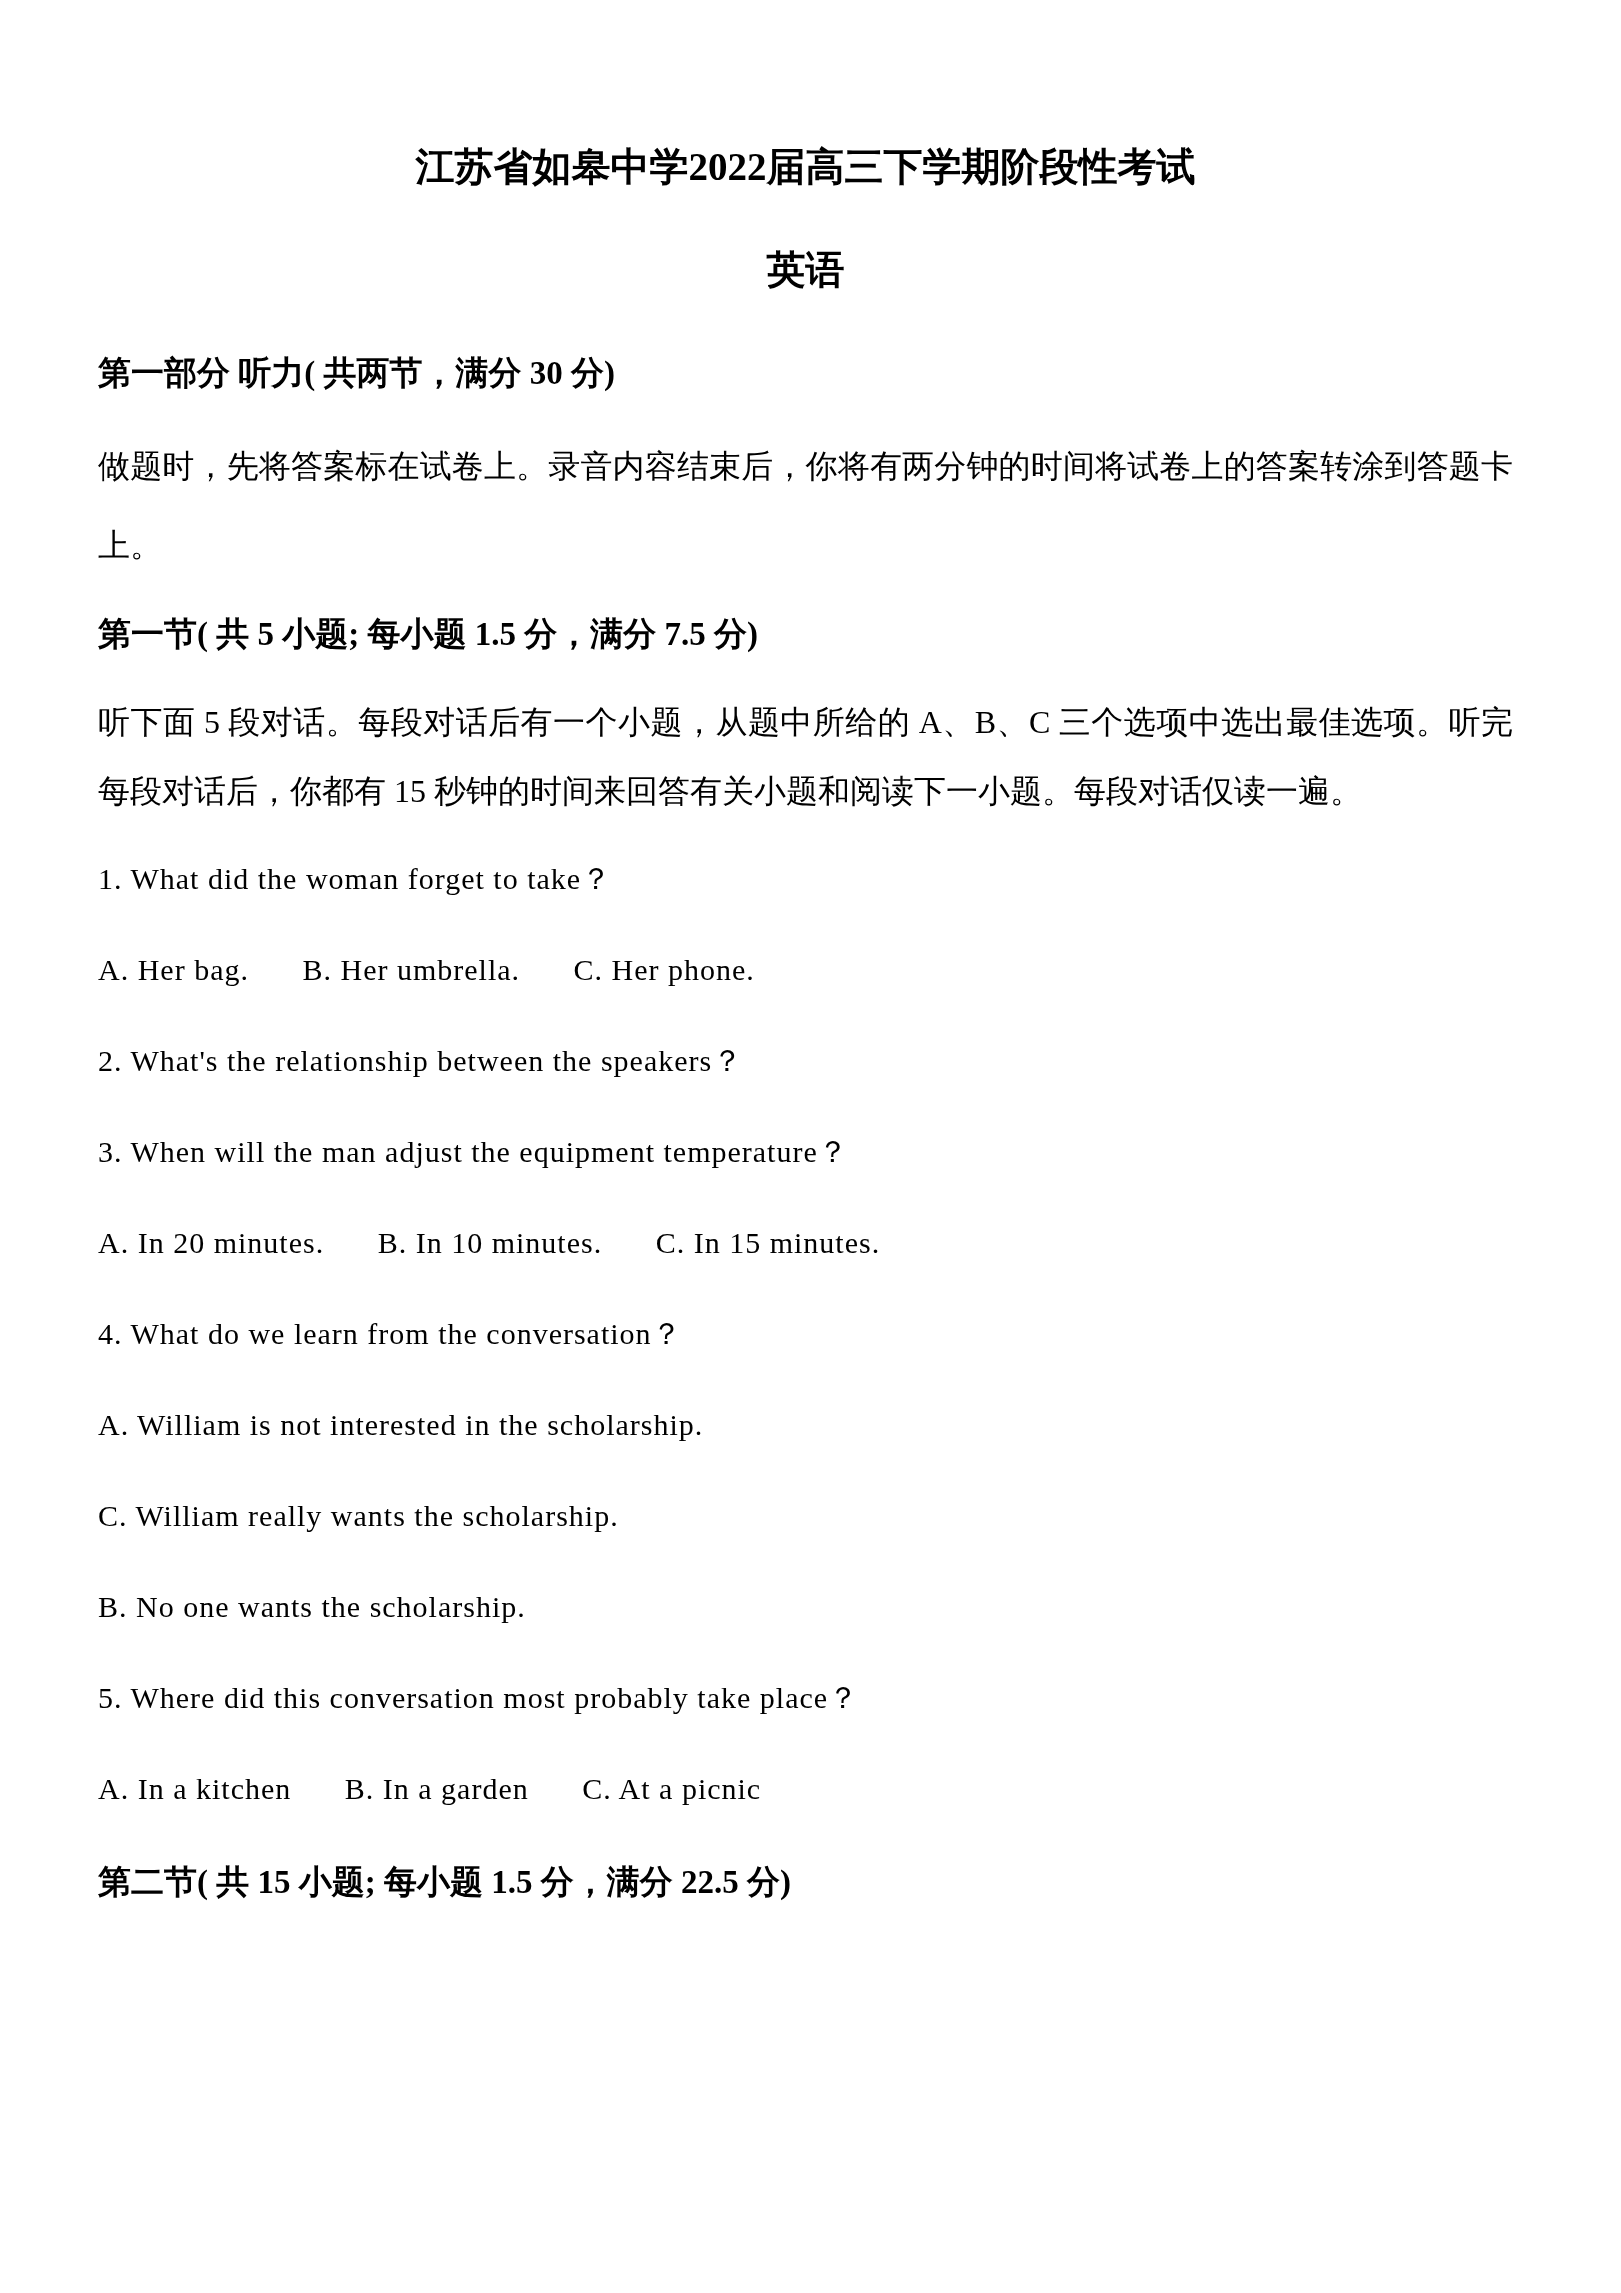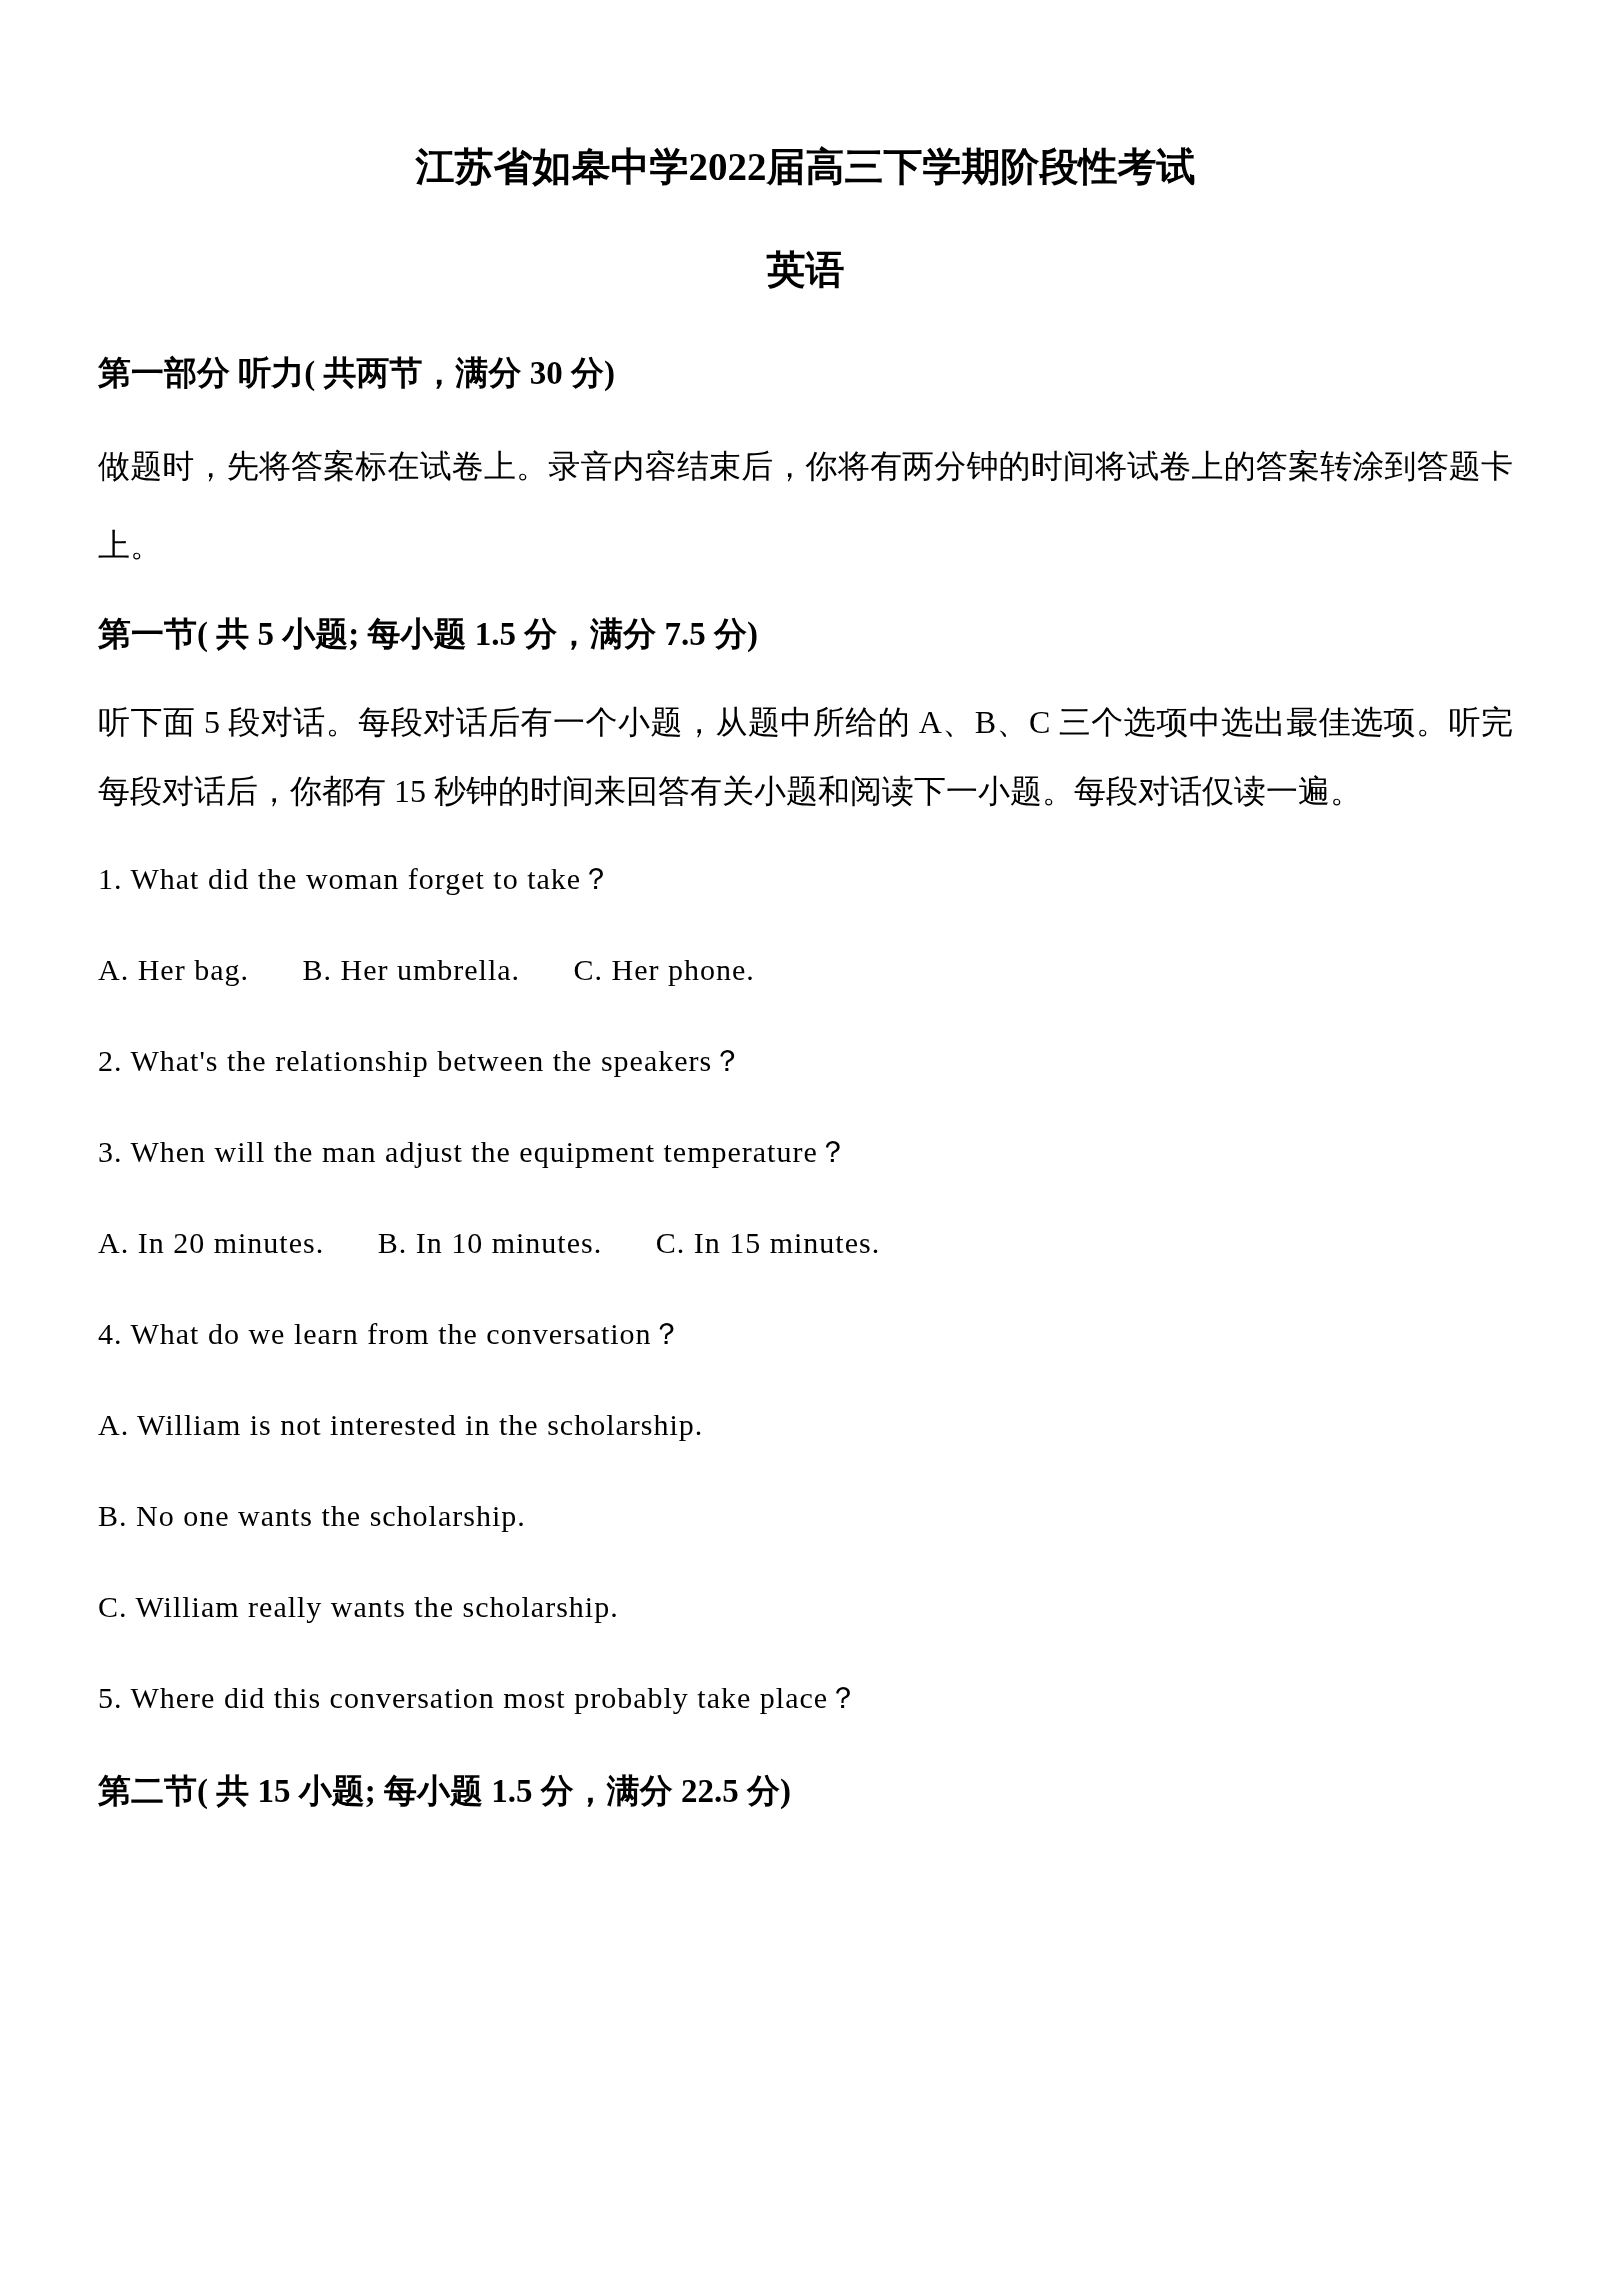--- a/index.html
+++ b/index.html
@@ -99,24 +99,29 @@
     <div class="en-line">
       <span class="opt">A. In 20 minutes.</span>
       <span class="opt">B. In 10 minutes.</span>
       <span class="opt">C. In 15 minutes.</span>
     </div>
   </div>
 
   <div>
     <div class="en-line">4. What do we learn from the conversation？</div>
     <div class="en-line">A. William is not interested in the scholarship.</div>
+    <div class="en-line">C. William really wants the scholarship.</div>
     <div class="en-line">B. No one wants the scholarship.</div>
-    <div class="en-line">C. William really wants the scholarship.</div>
   </div>
 
   <div>
     <div class="en-line">5. Where did this conversation most probably take place？</div>
+    <div class="en-line">
+      <span class="opt">A. In a kitchen</span>
+      <span class="opt">B. In a garden</span>
+      <span class="opt">C. At a picnic</span>
+    </div>
   </div>
 
   <div class="cn-heading section2-heading">第二节( 共 15 小题; 每小题 1.5 分，满分 22.5 分)</div>
 
 </div>
 
 
 </body></html>

